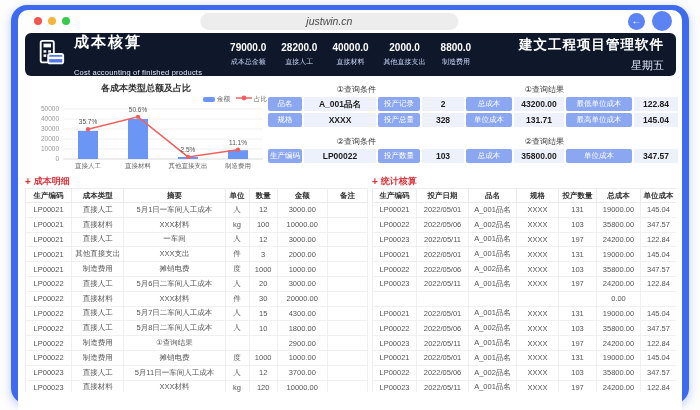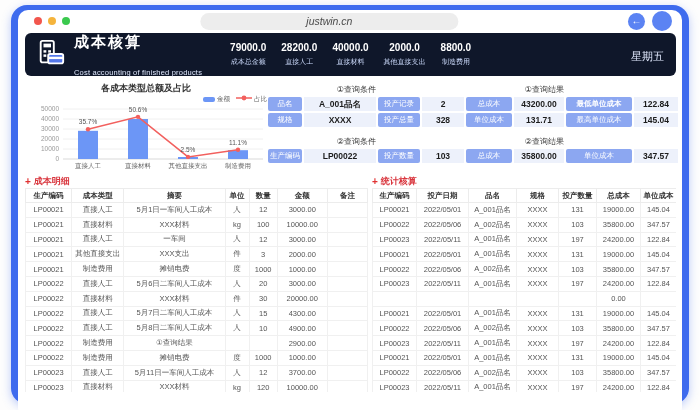--- a/index.html
+++ b/index.html
@@ -114,20 +114,21 @@
           <div class="stat">
             <div class="v">2000.0</div>
             <div class="l">其他直接支出</div>
           </div>
           <div class="stat">
             <div class="v">8800.0</div>
             <div class="l">制造费用</div>
           </div>
         </div>
       <div class="hright">
+        <div class="brand">建文工程项目管理软件</div>
         <div class="weekday">星期五</div>
       </div>
     </div>
 
     <div class="chart">
       <div class="chart-top">
         <div class="chart-title">各成本类型总额及占比</div>
         <div class="legend">
           <span>
             <span class="sw-bar" style="background:#6c96f6"></span><span>金额</span>
@@ -178,21 +179,21 @@
     <div class="query">
       <div class="qgrid" id="qgrid">
           <div class="qhead" style="grid-area: 1 / 1 / auto / span 2;">①查询条件</div>
           <div class="qhead" style="grid-area: 1 / 5 / auto / span 2;">①查询结果</div>
           <div class="qlabel" style="grid-area: 2 / 1;">品名</div>
           <div class="qval" style="grid-area: 2 / 2;">A_001品名</div>
           <div class="qlabel" style="grid-area: 2 / 3;">投产记录</div>
           <div class="qval" style="grid-area: 2 / 4;">2</div>
           <div class="qlabel" style="grid-area: 2 / 5;">总成本</div>
           <div class="qval" style="grid-area: 2 / 6;">43200.00</div>
-          <div class="qlabel" style="grid-area: 2 / 7; font-weight: bold;">最低单位成本</div>
+          <div class="qlabel" style="grid-area: 2 / 7;">最低单位成本</div>
           <div class="qval" style="grid-area: 2 / 8;">122.84</div>
           <div class="qlabel" style="grid-area: 3 / 1;">规格</div>
           <div class="qval" style="grid-area: 3 / 2;">XXXX</div>
           <div class="qlabel" style="grid-area: 3 / 3;">投产总量</div>
           <div class="qval" style="grid-area: 3 / 4;">328</div>
           <div class="qlabel" style="grid-area: 3 / 5;">单位成本</div>
           <div class="qval" style="grid-area: 3 / 6;">131.71</div>
           <div class="qlabel" style="grid-area: 3 / 7;">最高单位成本</div>
           <div class="qval" style="grid-area: 3 / 8;">145.04</div>
           <div class="qspacer" style="grid-row: 4;"></div>
@@ -307,21 +308,21 @@
               <td>15</td>
               <td>4300.00</td>
               <td></td>
             </tr>
             <tr>
               <td>LP00022</td>
               <td>直接人工</td>
               <td>5月8日二车间人工成本</td>
               <td>人</td>
               <td>10</td>
-              <td>4900.00</td>
+              <td>1800.00</td>
               <td></td>
             </tr>
             <tr>
               <td>LP00022</td>
               <td>制造费用</td>
               <td>①查询结果</td>
               <td></td>
               <td></td>
               <td>2900.00</td>
               <td></td>

